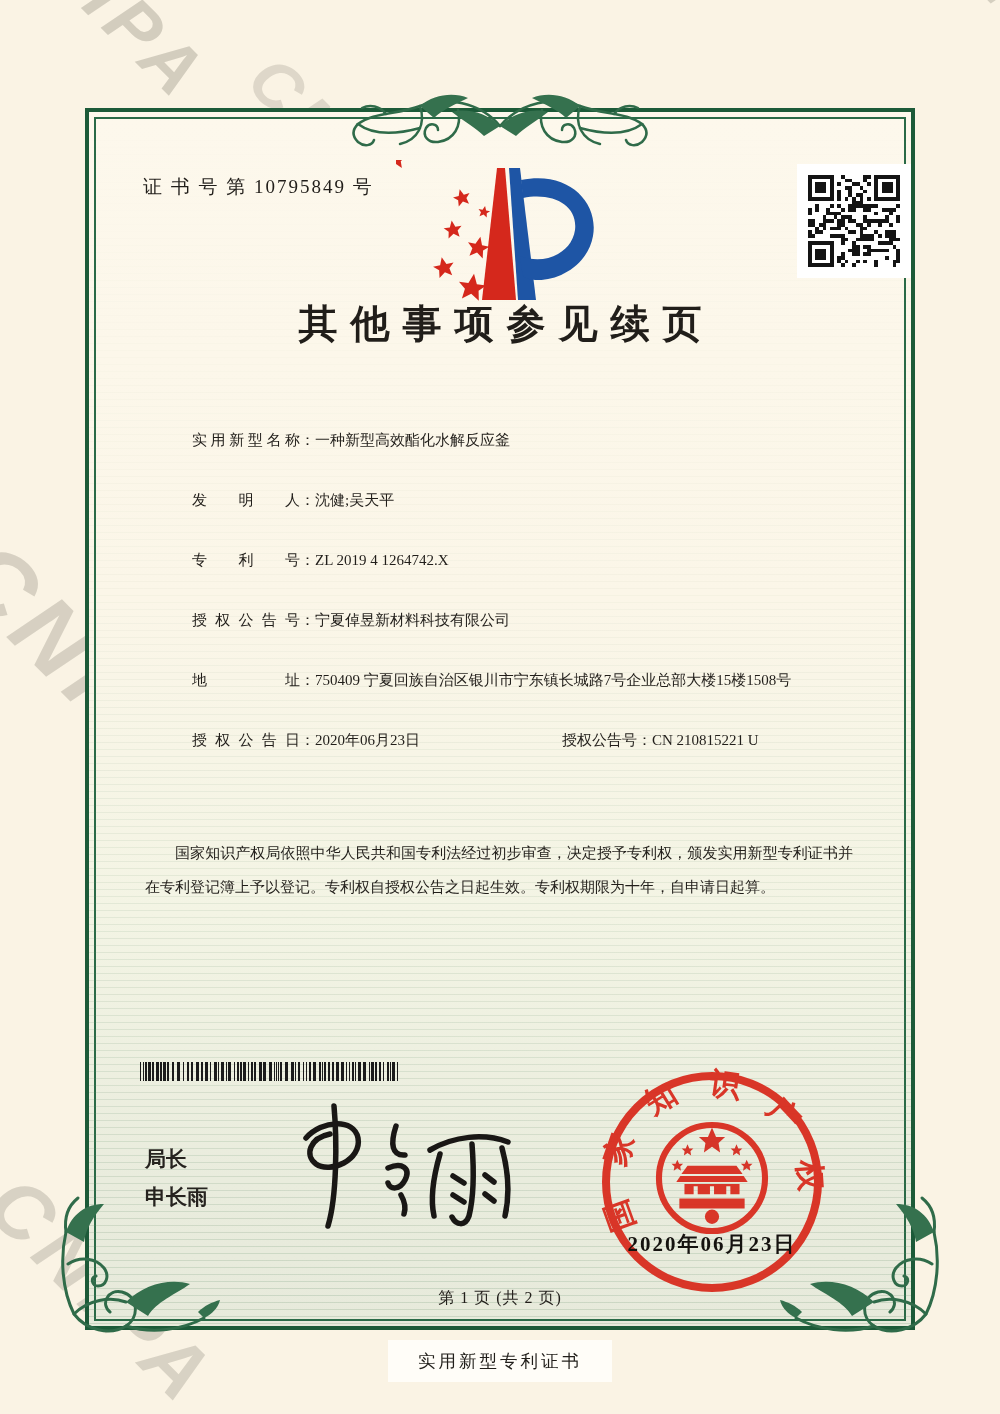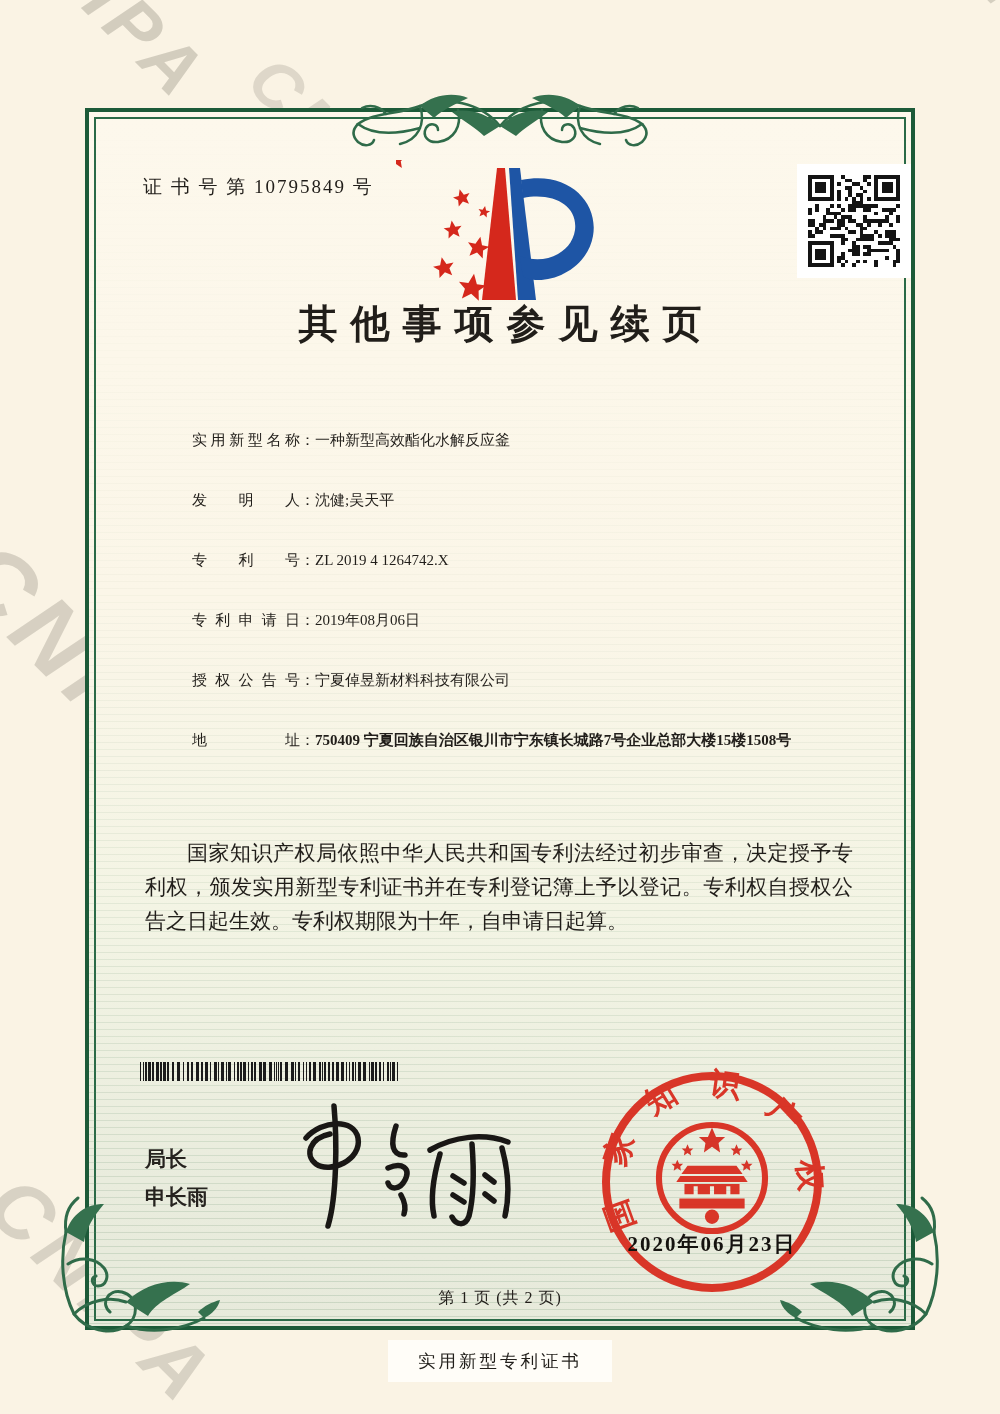--- a/index.html
+++ b/index.html
@@ -36,23 +36,23 @@
   .cnt{position:absolute;z-index:5;}
   .cert-no{left:143px;top:174px;font-size:19px;letter-spacing:2px;}
   .qr-box{left:797px;top:164px;width:114px;height:114px;background:#fff;}
   #qr-svg{position:absolute;left:11px;top:11px;width:92px;height:92px;fill:#141414;shape-rendering:crispEdges;}
   .title{left:0;top:297px;width:1000px;text-align:center;font-size:39px;font-weight:bold;letter-spacing:13px;padding-left:13px;box-sizing:border-box;}
   .fields{left:145px;top:427px;width:712px;font-size:15px;line-height:26px;margin-left:47px;}
   .row{margin-bottom:34px;position:relative;}
   .row .lab{display:inline-block;width:108px;text-align:justify;text-align-last:justify;vertical-align:top;}
   .row .col{display:inline-block;vertical-align:top;}
   .row .val{display:inline-block;vertical-align:top;max-width:560px;}
-  .row.addr .val{width:548px;font-weight:bold;}
+  .row.addr .val{width:548px;}
   .grant-right{position:absolute;left:370px;top:0;white-space:nowrap;}
-  .paras{left:145px;top:836px;width:708px;font-size:21px;line-height:34px;text-align:justify;}
+  .paras{left:145px;top:836px;width:708px;font-size:15px;line-height:34px;text-align:justify;}
   .paras p{margin:0 0 14px 0;text-indent:2em;}
   .barcode{left:140px;top:1062px;width:260px;height:19px;display:flex;align-items:stretch;overflow:hidden;}
   .barcode i{flex:none;height:100%;background:#1b1b1b;}
   .officer{left:145px;top:1140px;font-family:"Liberation Sans","DejaVu Sans",sans-serif;font-size:21px;font-weight:600;color:#26231f;line-height:38px;}
   .sig{left:278px;top:1098px;}
   .seal{left:592px;top:1062px;width:240px;height:240px;}
   .seal svg{position:absolute;left:0;top:0;}
   .seal-date{position:absolute;left:-10px;right:-10px;top:168px;text-align:center;font-size:21px;letter-spacing:2px;color:#15120f;font-weight:600;}
   .page-num{left:0;top:1288px;width:1000px;text-align:center;font-size:16px;letter-spacing:1px;}
   .cont-note{left:0;top:1340px;width:1000px;text-align:center;}
@@ -326,27 +326,28 @@
   <div class="row">
     <span class="lab">实用新型名称</span><span class="col">：</span><span class="val">一种新型高效酯化水解反应釜</span>
   </div>
   <div class="row">
     <span class="lab">发明人</span><span class="col">：</span><span class="val">沈健;吴天平</span>
   </div>
   <div class="row">
     <span class="lab">专利号</span><span class="col">：</span><span class="val">ZL 2019 4 1264742.X</span>
   </div>
   <div class="row">
-    <span class="lab">专利申请日</span><span class="col">：</span><span class="val">2019年08月06日</span>
-  </div>
-  <div class="row">
     <span class="lab">授权公告号</span><span class="col">：</span><span class="val">宁夏倬昱新材料科技有限公司</span>
   </div>
   <div class="row addr">
     <span class="lab">地址</span><span class="col">：</span><span class="val">750409 宁夏回族自治区银川市宁东镇长城路7号企业总部大楼15楼1508号</span>
+  </div>
+  <div class="row">
+    <span class="lab">授权公告日</span><span class="col">：</span><span class="val">2020年06月23日</span>
+    <span class="grant-right"><span>授权公告号</span><span>：</span><span>CN 210815221 U</span></span>
   </div>
 </div>
 
 <div class="cnt paras">
   <p>国家知识产权局依照中华人民共和国专利法经过初步审查，决定授予专利权，颁发实用新型专利证书并在专利登记簿上予以登记。专利权自授权公告之日起生效。专利权期限为十年，自申请日起算。</p>
 </div>
 
 <div class="cnt barcode" id="barcode" style="position:absolute;">
     <i style="width: 1px; margin-right: 2px;"></i>
     <i style="width: 1px; margin-right: 1px;"></i>

